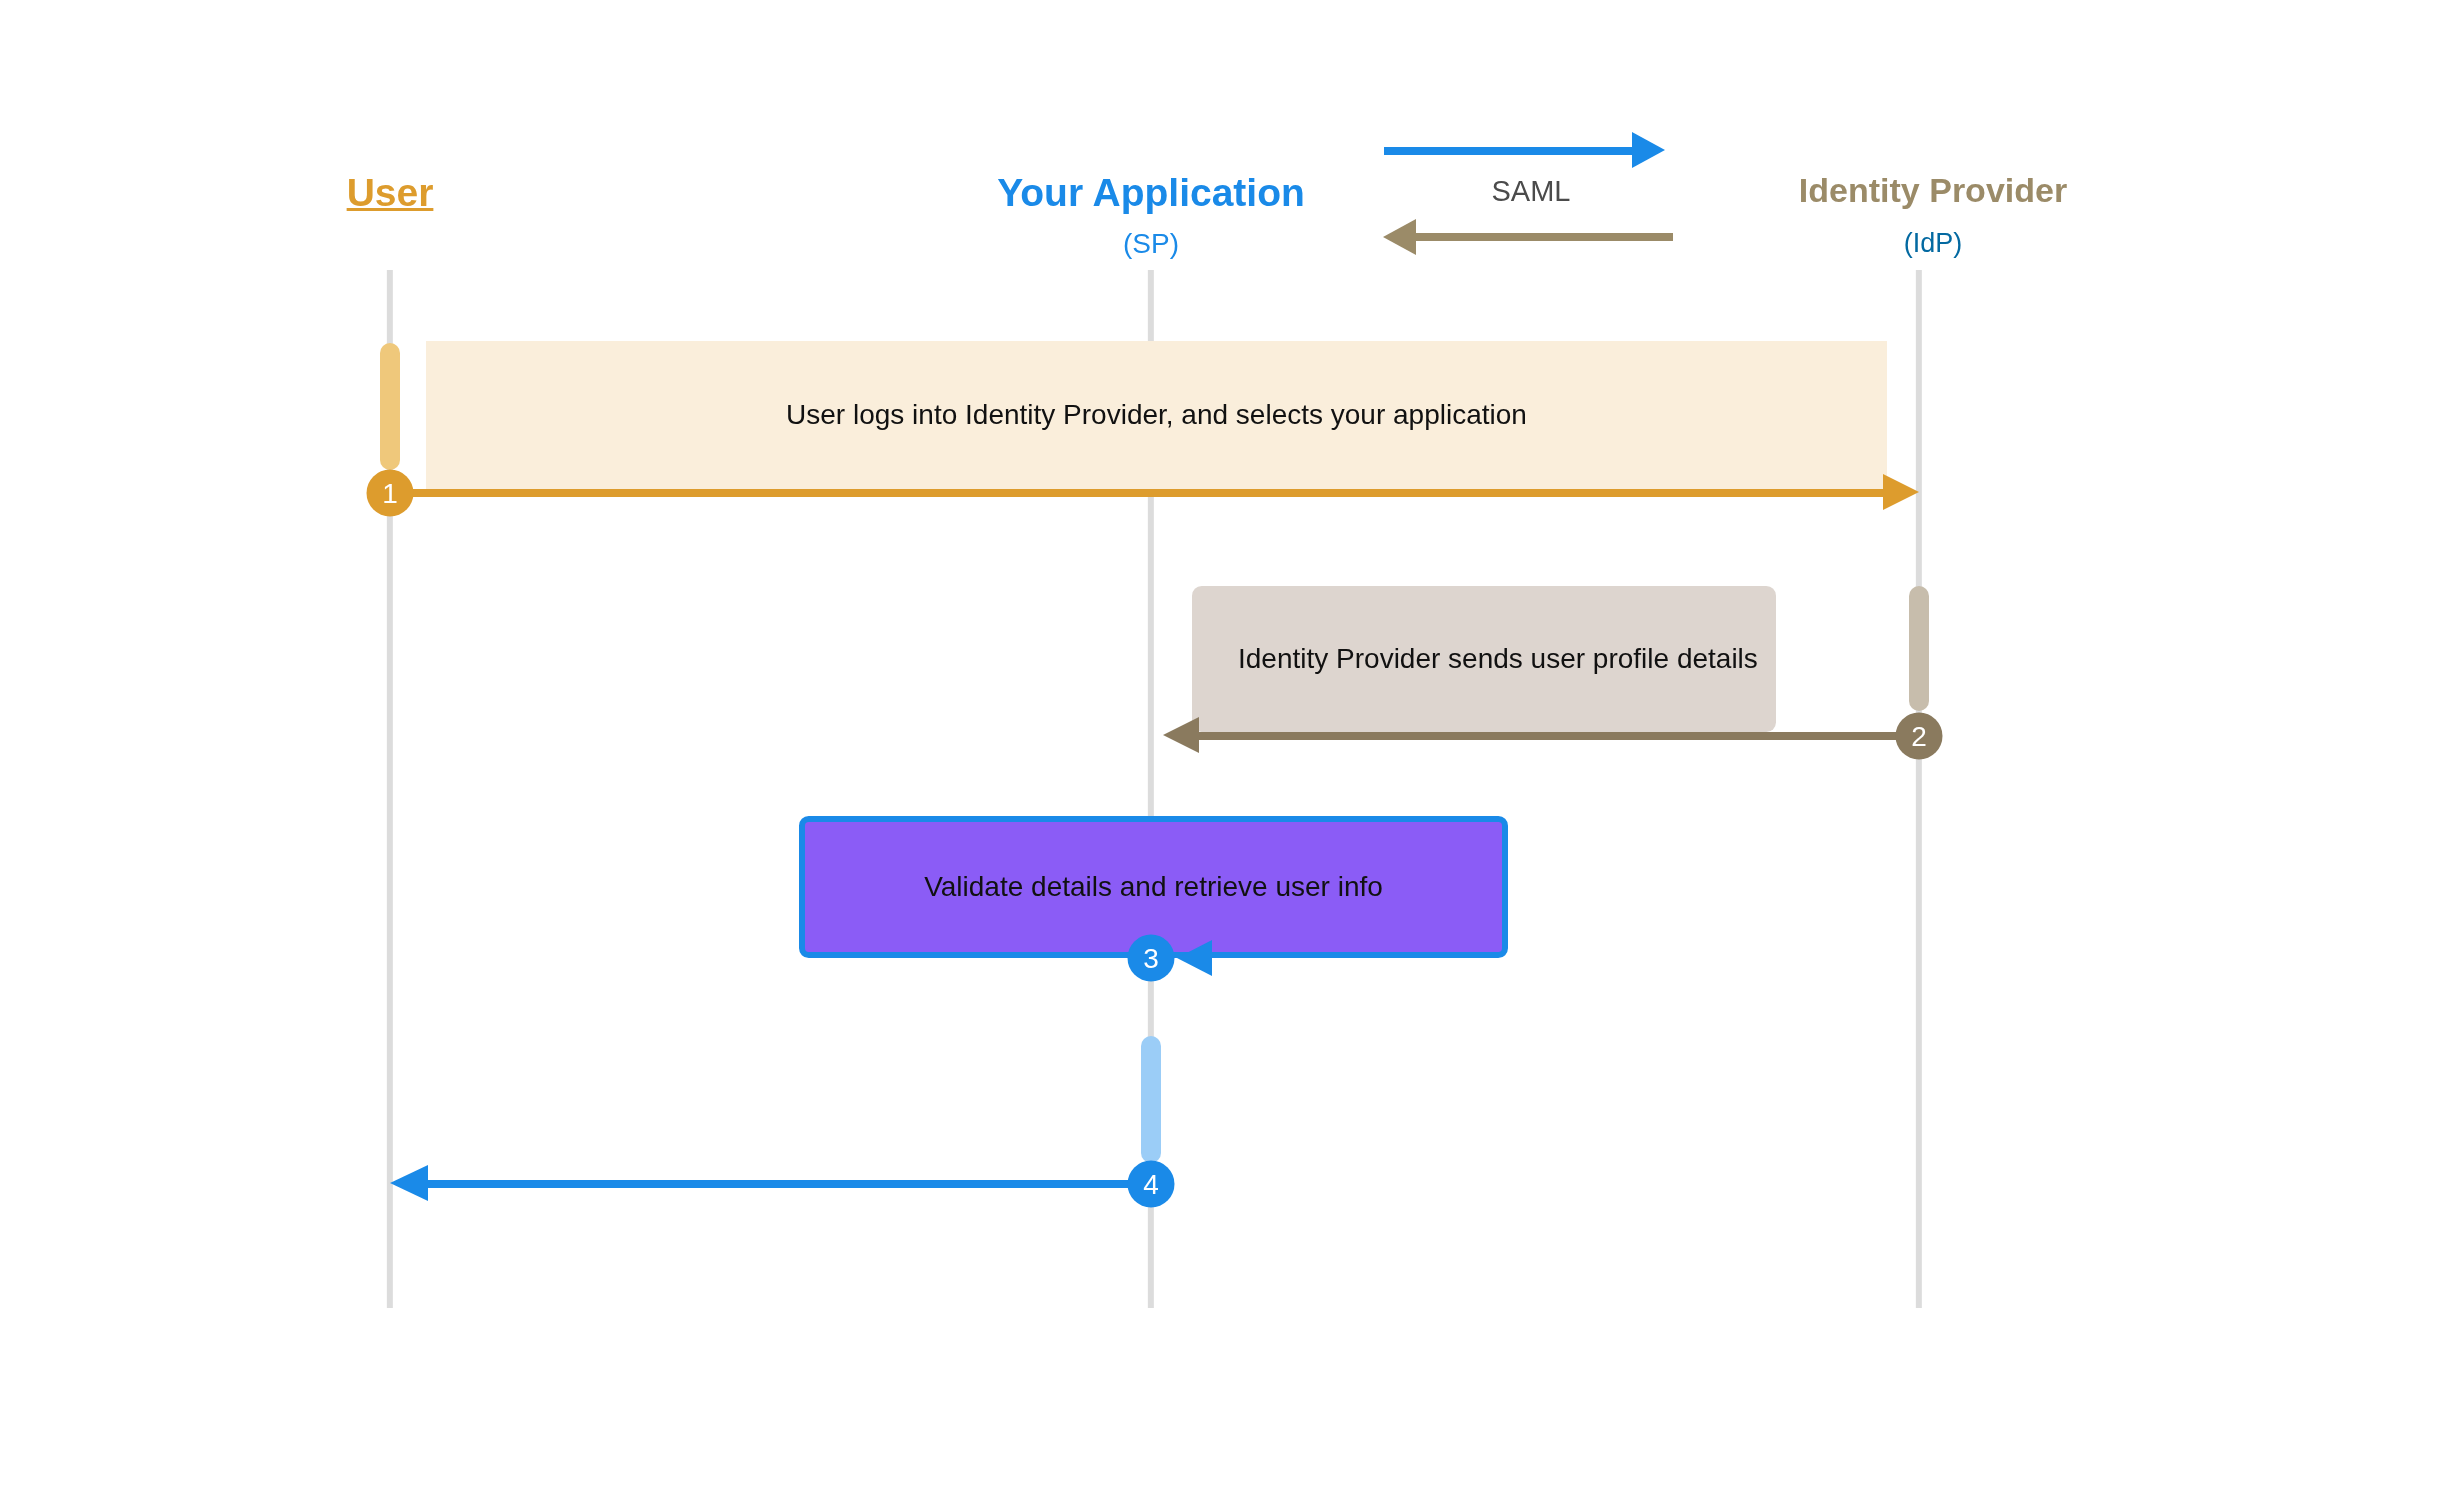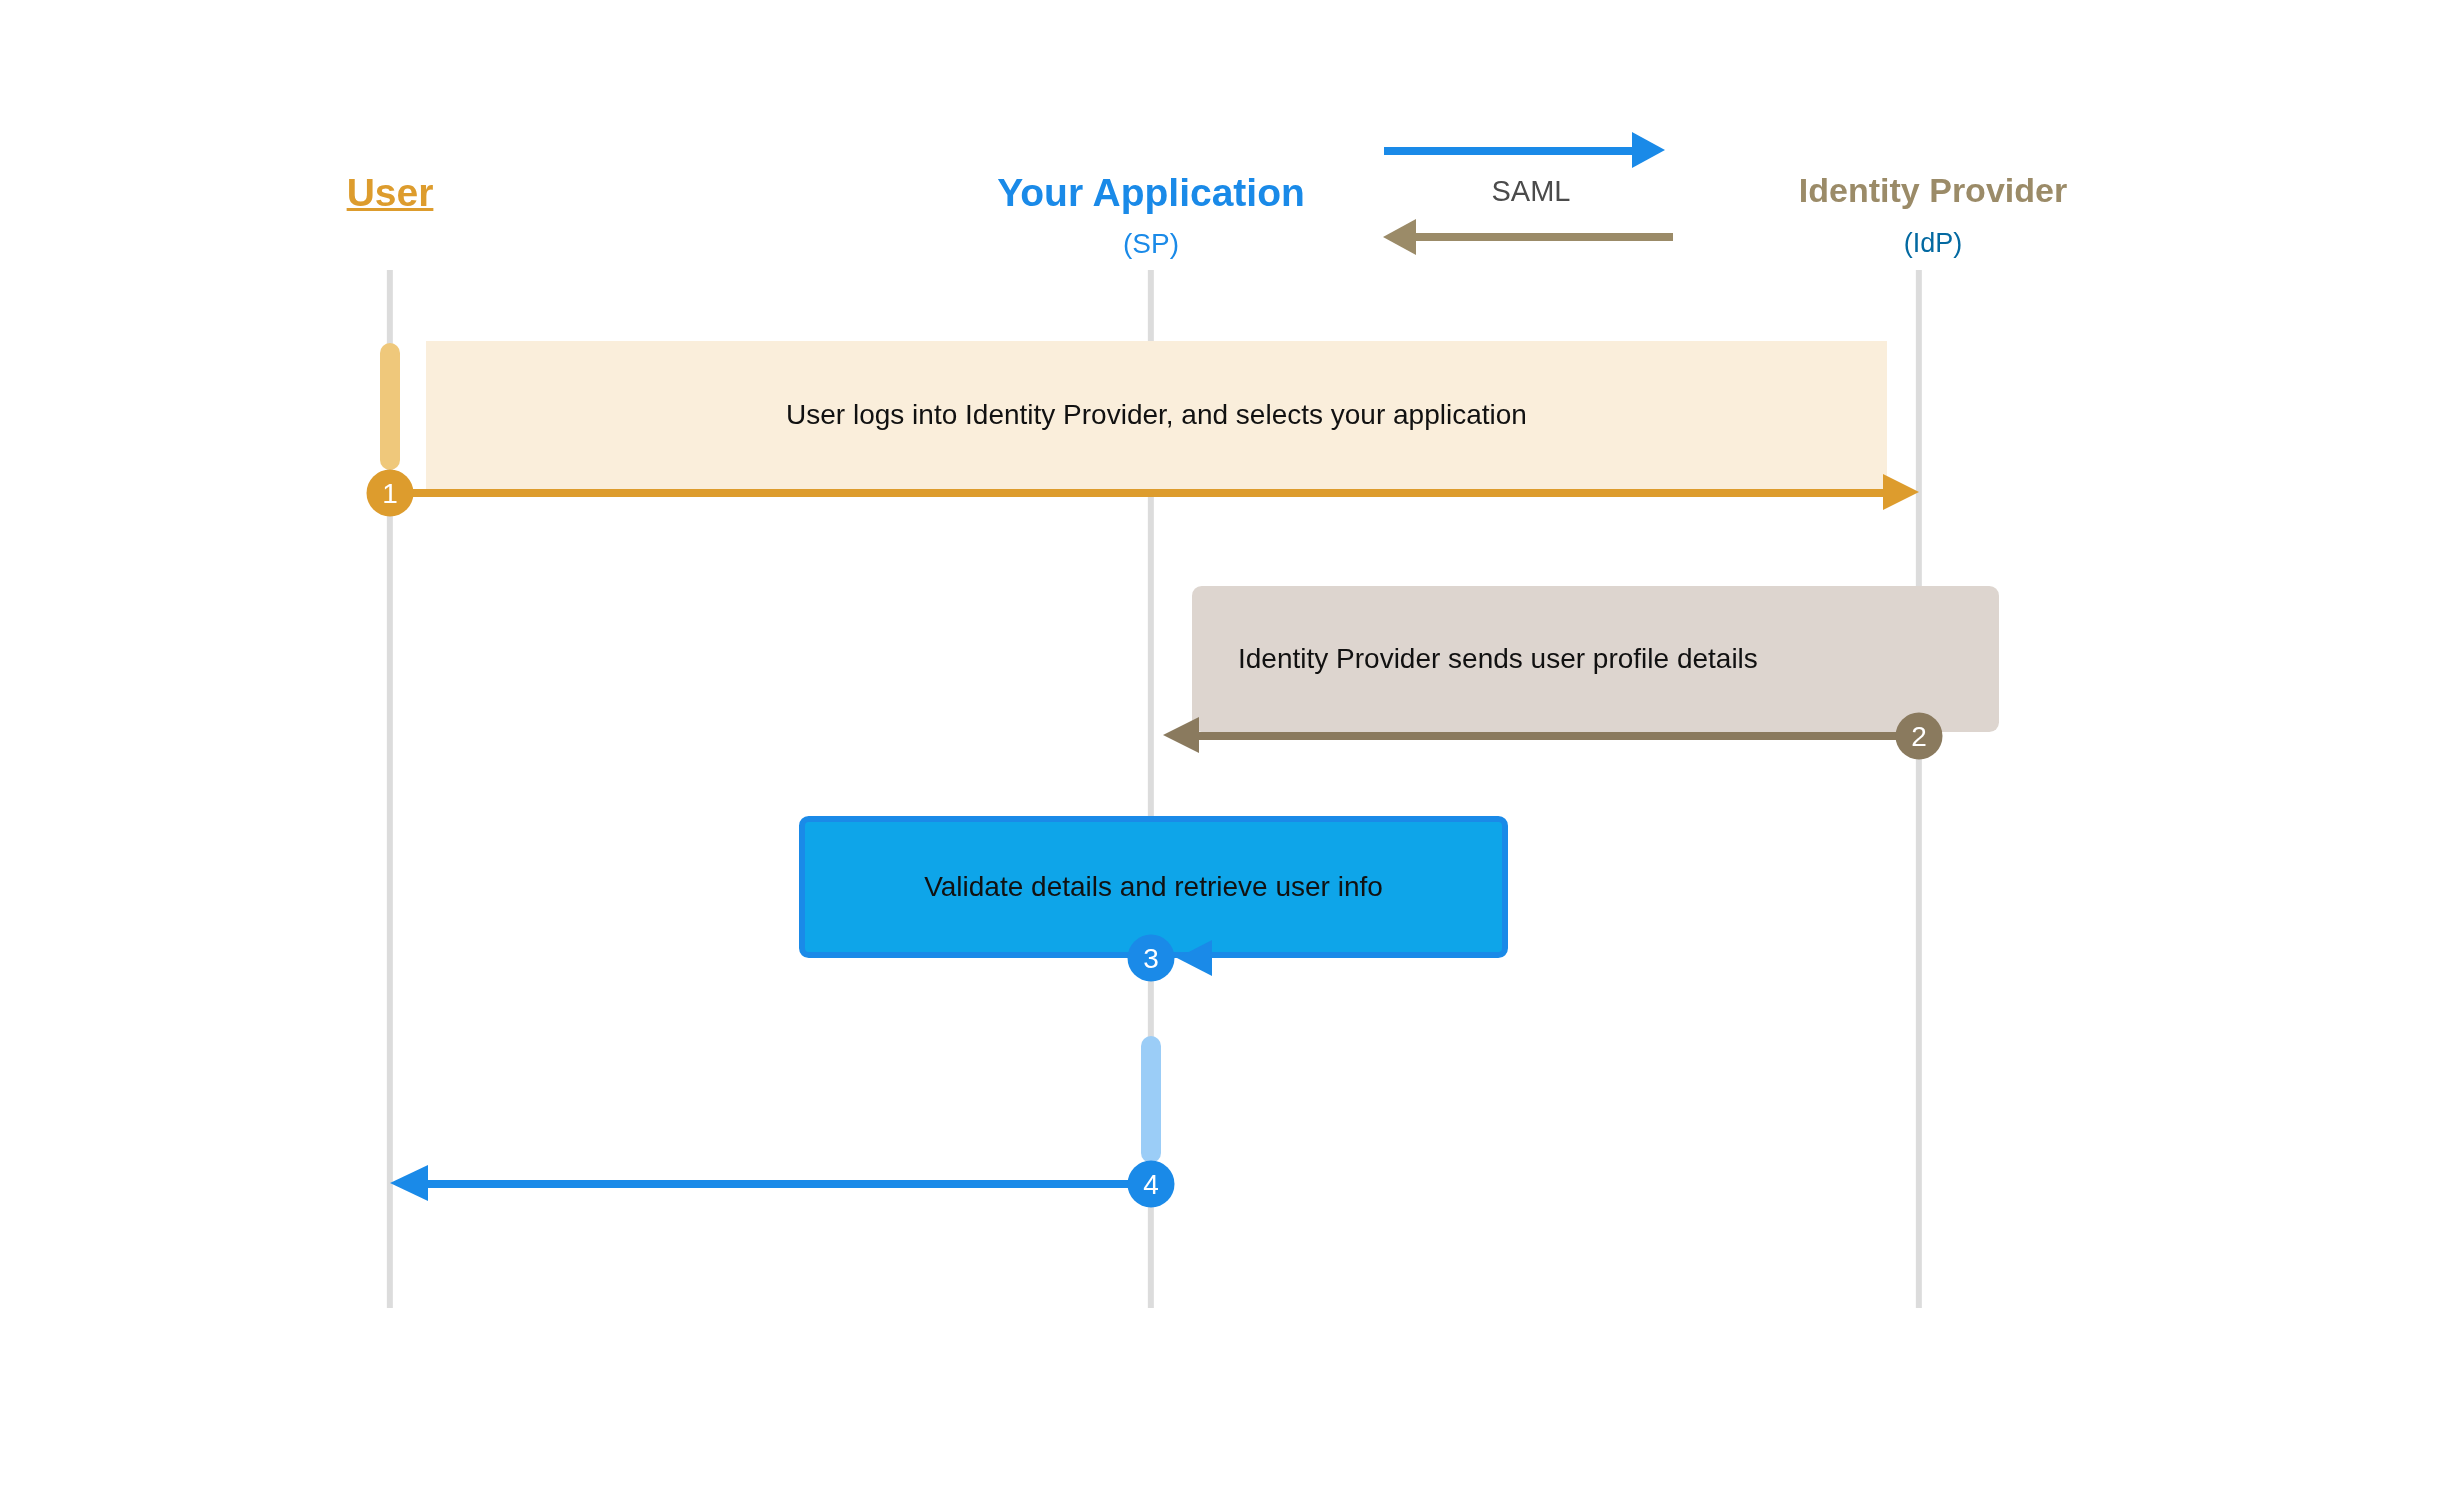--- a/index.html
+++ b/index.html
@@ -133,30 +133,30 @@
     <div class="note-text" style="width:100%; text-align:center;">User logs into Identity Provider, and selects your application</div>
   </div>
 
   <div class="arrow-line" style="left:390px; top:489px; width:1497px; background:#dd9c2d;"></div>
   <div class="arrow-head" style="left:1883px; top:474px; border-left:36px solid #dd9c2d;"></div>
 
   <div class="step-circle" style="left:390px; top:493px; background:#dd9c2d;">1</div>
 
   <div class="activation" style="left:1919px; top:586px; height:125px; background:#c7bdac;"></div>
 
-  <div class="note" style="left:1192px; top:586px; width:807px; height:146px; background:#ddd5cf; border-radius:9.7px; padding-left:46px;">
+  <div class="note" style="left:1192px; top:586px; width:584px; height:146px; background:#ddd5cf; border-radius:9.7px; padding-left:46px;">
     <div class="note-text" style="width:550px; text-align:left;">Identity Provider sends user profile details</div>
   </div>
 
   <div class="arrow-line" style="left:1196px; top:732px; width:723px; background:#8a7a5e;"></div>
   <div class="arrow-head" style="left:1163px; top:717px; border-right:36px solid #8a7a5e;"></div>
 
   <div class="step-circle" style="left:1919px; top:736px; background:#8a7a5e;">2</div>
 
-  <div class="note" style="left:799px; top:816px; width:709px; height:142px; background:#0ea5e9; border:6.3px solid #1a8ae8; border-radius:9.7px;">
+  <div class="note" style="left:799px; top:816px; width:709px; height:142px; background:#8b5cf6; border:6.3px solid #1a8ae8; border-radius:9.7px;">
     <div class="note-text" style="width:100%; text-align:center;">Validate details and retrieve user info</div>
   </div>
 
   <div class="arrow-head" style="left:1177px; top:940px; border-right:35px solid #1a8ae8;"></div>
 
   <div class="step-circle" style="left:1151px; top:958px; background:#1a8ae8;">3</div>
 
   <div class="activation" style="left:1151px; top:1036px; height:127px; background:#9bcdf7;"></div>
 
 

